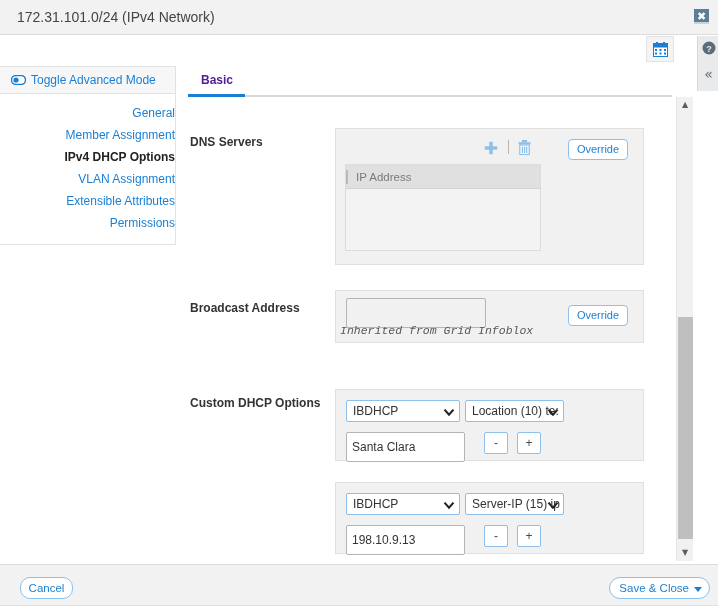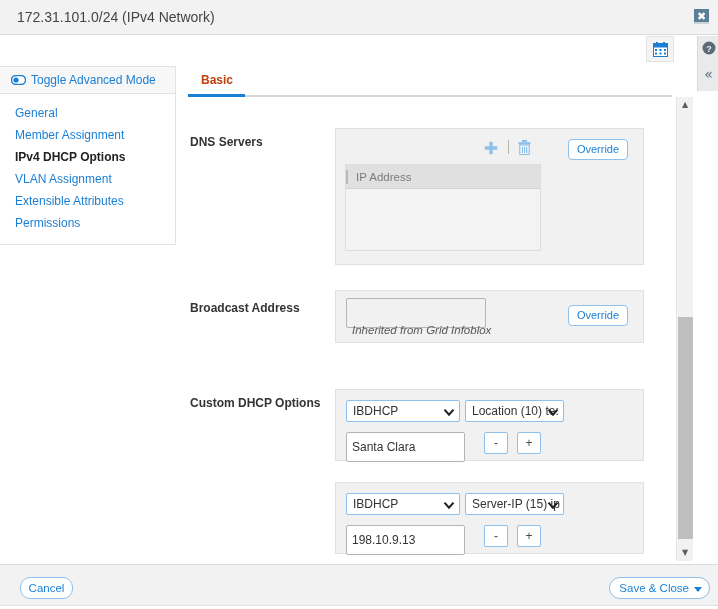--- a/index.html
+++ b/index.html
@@ -103,20 +103,21 @@
   
   .sidebar {
     position: absolute;
     left: 0;
     top: 66px;
     width: 176px;
     background: #ffffff;
     border: 1px solid #e2e2e2;
     border-left: none;
     box-sizing: border-box;
+    text-align: right;
   }
   .toggle-advanced {
     height: 27px;
     background: #f7f7f7;
     border-bottom: 1px solid #e2e2e2;
     display: flex;
     align-items: center;
     padding-left: 11px;
     cursor: pointer;
     box-sizing: border-box;
@@ -157,21 +158,21 @@
     position: relative;
     height: 29px;
     border-bottom: 2px solid #d8d8d8;
   }
   .tab {
     position: absolute;
     left: 13px;
     top: 7px;
     font-size: 12px;
     font-weight: bold;
-    color: #c2410c;
+    color: #4c1d95;
     cursor: pointer;
   }
   .tab-underline {
     position: absolute;
     left: 0px;
     bottom: -2px;
     width: 57px;
     height: 3px;
     background: #1a7fd4;
   }
@@ -513,21 +514,21 @@
             <div class="grid-head-cell">IP Address</div>
           </div>
         </div>
       </div>
     </div>
 
     <div class="section" style="left:0; top:170px; width:484px;">
       <div class="section-label" style="left:2px; top:34px;">Broadcast Address</div>
       <div class="panel" style="left:147px; top:23px; width:309px; height:53px;">
         <input class="txt" style="position: absolute; left: 10px; top: 7px; width: 140px;" value="">
-        <div class="inherit-note" style="left:16px; top:33px;">Inherited from Grid Infoblox</div>
+        <div class="inherit-note" style="left:4px; top:33px;font-family:Liberation Mono, monospace;">Inherited from Grid Infoblox</div>
         <div class="override-btn" style="left:232px; top:14px;">Override</div>
       </div>
     </div>
 
     <div class="section" style="left:0; top:262px; width:484px;">
       <div class="section-label" style="left:2px; top:37px;">Custom DHCP Options</div>
 
       <div class="panel" style="left:147px; top:30px; width:309px; height:72px;">
         <div class="sel" style="left:10px; top:10px; width:114px;">
           <span>IBDHCP</span>

